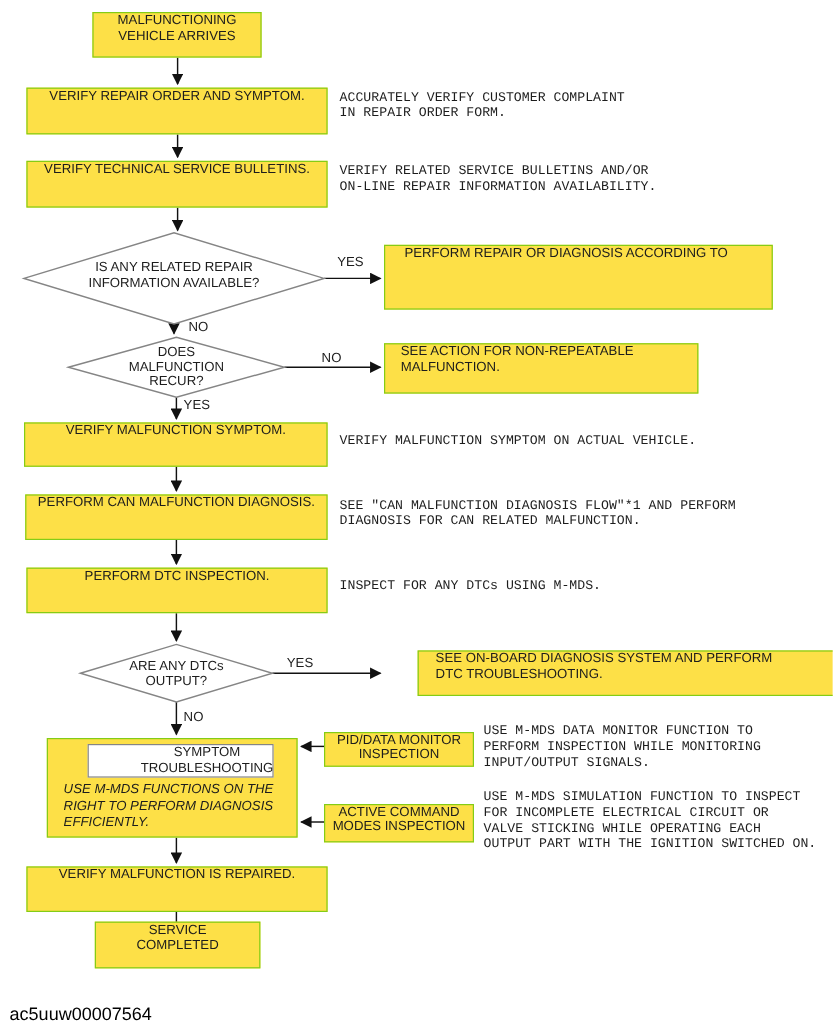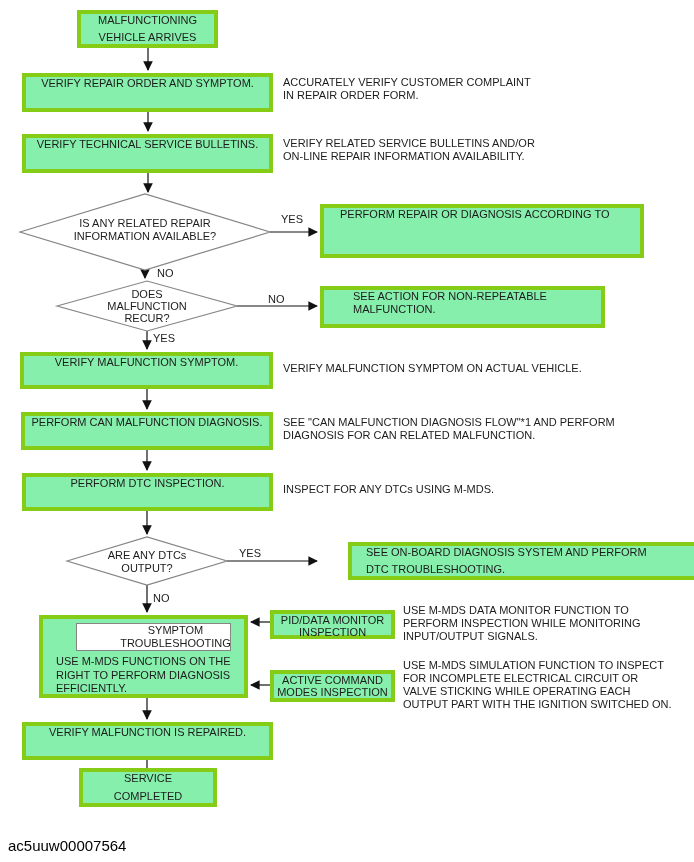--- a/index.html
+++ b/index.html
@@ -3,29 +3,29 @@
 <meta charset="utf-8">
 <style>
   html,body{margin:0;padding:0;background:#ffffff;}
   #stage{
     position:relative;width:694px;height:862px;background:#ffffff;
     font-family:"Liberation Sans", sans-serif;color:#1c1c1c;font-size:11px;
     overflow:hidden;
   }
   svg.overlay{position:absolute;left:0;top:0;z-index:1;}
   .box{
-    position:absolute;z-index:2;background:#86efac;border:4px solid #84cc16;
-    display:flex;flex-direction:column;align-items:center;justify-content:space-between;
+    position:absolute;z-index:2;background:#fde047;border:1px solid #84cc16;
+    display:flex;flex-direction:column;align-items:center;justify-content:flex-start;
     text-align:center;line-height:13px;box-sizing:border-box;
   }
   .box.left{align-items:flex-start;text-align:left;}
   .dtext{
     position:absolute;z-index:3;text-align:center;line-height:13px;background:transparent;
   }
-  .note{position:absolute;z-index:2;line-height:13px;white-space:nowrap;}
+  .note{position:absolute;z-index:2;line-height:13px;white-space:nowrap;font-family:Liberation Mono, monospace;}
   .tag{position:absolute;z-index:3;white-space:nowrap;}
   .inner-box{
     position:absolute;border:1px solid #858585;background:#ffffff;
     display:flex;flex-direction:column;align-items:center;justify-content:center;
     text-align:center;line-height:13px;box-sizing:border-box;padding-left:44px;
   }
   .bigbody{position:absolute;text-align:left;line-height:13.5px;white-space:nowrap;}
   #footer-code{position:absolute;left:8px;top:837px;font-size:15px;color:#000000;z-index:2;}
 </style>
 </head>
@@ -85,21 +85,21 @@
   <div class="box left" style="left:320px;top:204px;width:324px;height:54px;padding-left:16px;">
     <div>PERFORM REPAIR OR DIAGNOSIS ACCORDING TO</div>
   </div>
 
   <div class="dtext" style="left:77px;top:288px;width:140px;line-height:12px;">
     <div>DOES</div>
     <div>MALFUNCTION</div>
     <div>RECUR?</div>
   </div>
 
-  <div class="box left" style="left:320px;top:286px;width:285px;height:42px;padding-left:29px;">
+  <div class="box left" style="left:320px;top:286px;width:262px;height:42px;padding-left:13px;">
     <div>SEE ACTION FOR NON-REPEATABLE MALFUNCTION.</div>
   </div>
 
   <div class="box" style="left:20px;top:352px;width:253px;height:37px;">
     <div>VERIFY MALFUNCTION SYMPTOM.</div>
   </div>
 
   <div class="box" style="left:21px;top:412px;width:252px;height:38px;">
     <div>PERFORM CAN MALFUNCTION DIAGNOSIS.</div>
   </div>
@@ -116,21 +116,21 @@
   <div class="box left" style="left:320px;top:542px;width:358px;height:38px;padding-left:14px;margin-left:28px;">
     <div>SEE ON-BOARD DIAGNOSIS SYSTEM AND PERFORM</div>
     <div>DTC TROUBLESHOOTING.</div>
   </div>
 
   <div class="box" style="left:39px;top:615px;width:209px;height:83px;">
     <div class="inner-box" style="left:33px;top:4px;width:155px;height:28px;">
       <div>SYMPTOM</div>
       <div>TROUBLESHOOTING</div>
     </div>
-    <div class="bigbody" style="left:13px;top:36px;">
+    <div class="bigbody" style="left:13px;top:36px;font-style:italic;">
       <div>USE M-MDS FUNCTIONS ON THE</div>
       <div>RIGHT TO PERFORM DIAGNOSIS</div>
       <div>EFFICIENTLY.</div>
     </div>
   </div>
 
   <div class="box" style="left:270px;top:610px;width:125px;height:29px;line-height:12px;">
     <div>PID/DATA MONITOR</div>
     <div>INSPECTION</div>
   </div>

